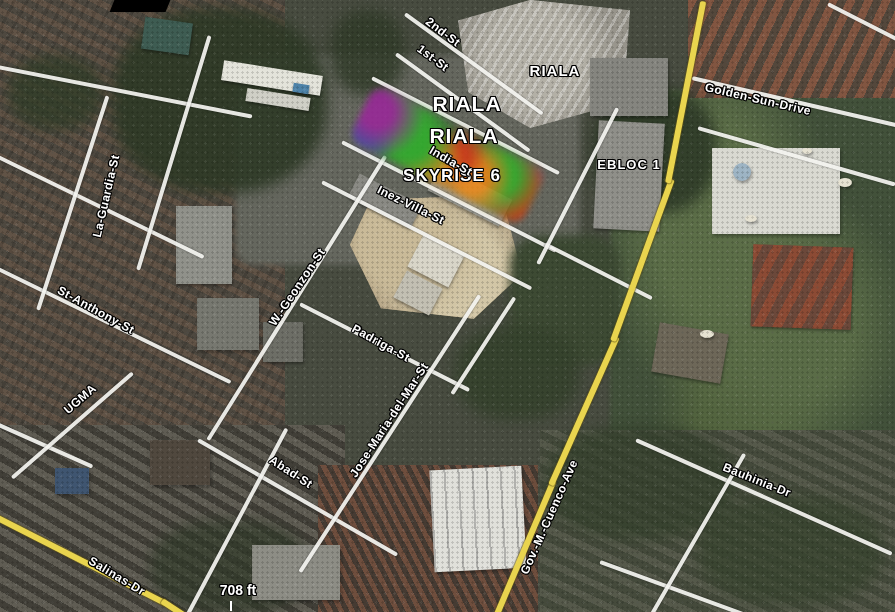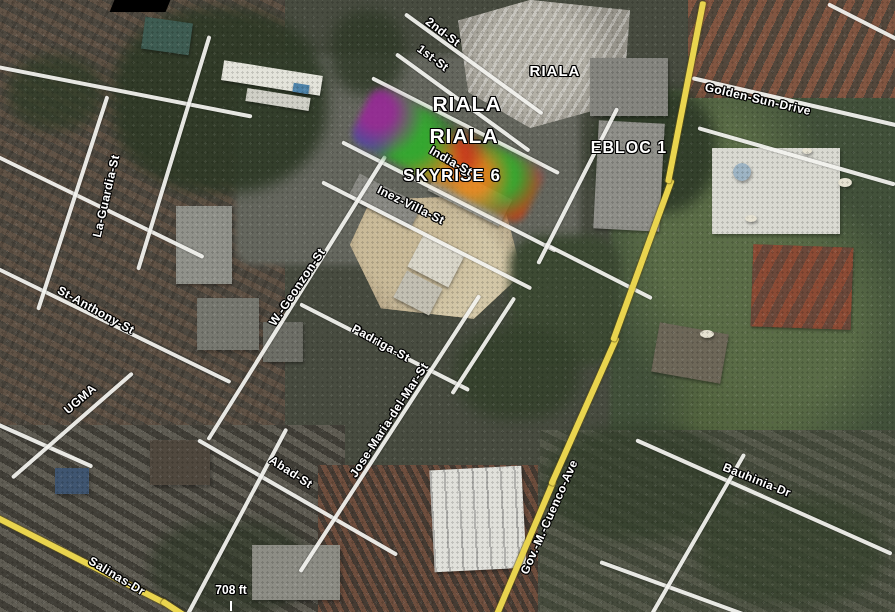--- a/index.html
+++ b/index.html
@@ -143,35 +143,35 @@
   <div class="road major" style="left:-8px;top:512px;width:195px;transform:rotate(27deg);"></div>
   <div class="road major" style="left:162px;top:598px;width:70px;transform:rotate(33deg);"></div>
 
   <div class="heat"></div>
 
   <div class="patch"></div>
 
   <div class="lbl poi" style="left:555px;top:70px;font-size:15px;transform:translate(-50%,-50%);">RIALA</div>
   <div class="lbl poi" style="left:467px;top:104px;font-size:21px;transform:translate(-50%,-50%);">RIALA</div>
   <div class="lbl poi" style="left:464px;top:136px;font-size:21px;transform:translate(-50%,-50%);">RIALA</div>
-  <div class="lbl poi" style="left:629px;top:148px;font-size:16px;transform:translate(-50%,-50%);">EBLOC 1</div>
+  <div class="lbl poi" style="left:629px;top:164px;font-size:13px;transform:translate(-50%,-50%);">EBLOC 1</div>
   <div class="lbl poi" style="left:452px;top:176px;font-size:17px;transform:translate(-50%,-50%);">SKYRISE 6</div>
 
   <div class="lbl street" style="left:443px;top:32px;transform:translate(-50%,-50%) rotate(37deg);">2nd-St</div>
   <div class="lbl street" style="left:433px;top:58px;transform:translate(-50%,-50%) rotate(37deg);">1st-St</div>
   <div class="lbl street" style="left:451px;top:161px;transform:translate(-50%,-50%) rotate(30deg);">India-St</div>
   <div class="lbl street" style="left:411px;top:205px;transform:translate(-50%,-50%) rotate(26deg);">Inez-Villa-St</div>
   <div class="lbl street" style="left:758px;top:99px;transform:translate(-50%,-50%) rotate(13deg);">Golden-Sun-Drive</div>
   <div class="lbl street" style="left:106px;top:196px;transform:translate(-50%,-50%) rotate(-77deg);">La-Guardia-St</div>
   <div class="lbl street" style="left:96px;top:310px;transform:translate(-50%,-50%) rotate(29deg);">St-Anthony-St</div>
   <div class="lbl street" style="left:80px;top:399px;transform:translate(-50%,-50%) rotate(-41deg);">UGMA</div>
   <div class="lbl street" style="left:297px;top:287px;transform:translate(-50%,-50%) rotate(-56deg);">W.-Geonzon-St</div>
   <div class="lbl street" style="left:381px;top:343px;transform:translate(-50%,-50%) rotate(29deg);">Padriga-St</div>
   <div class="lbl street" style="left:389px;top:420px;transform:translate(-50%,-50%) rotate(-57deg);">Jose-Maria-del-Mar-St</div>
   <div class="lbl street" style="left:291px;top:472px;transform:translate(-50%,-50%) rotate(33deg);">Abad-St</div>
   <div class="lbl street" style="left:117px;top:576px;transform:translate(-50%,-50%) rotate(31deg);">Salinas-Dr</div>
   <div class="lbl street" style="left:549px;top:517px;transform:translate(-50%,-50%) rotate(-66deg);">Gov.-M.-Cuenco-Ave</div>
   <div class="lbl street" style="left:757px;top:480px;transform:translate(-50%,-50%) rotate(22deg);">Bauhinia-Dr</div>
 
-  <div class="lbl" style="left:231px;top:590px;font-size:12px;font-weight:bold;transform:translate(-50%,-50%);">708 ft</div>
+  <div class="lbl" style="left:238px;top:590px;font-size:14px;font-weight:bold;transform:translate(-50%,-50%);">708 ft</div>
   <div class="tick" style="left:230px;top:601px;"></div>
 
 </div>
 
 </body></html>

